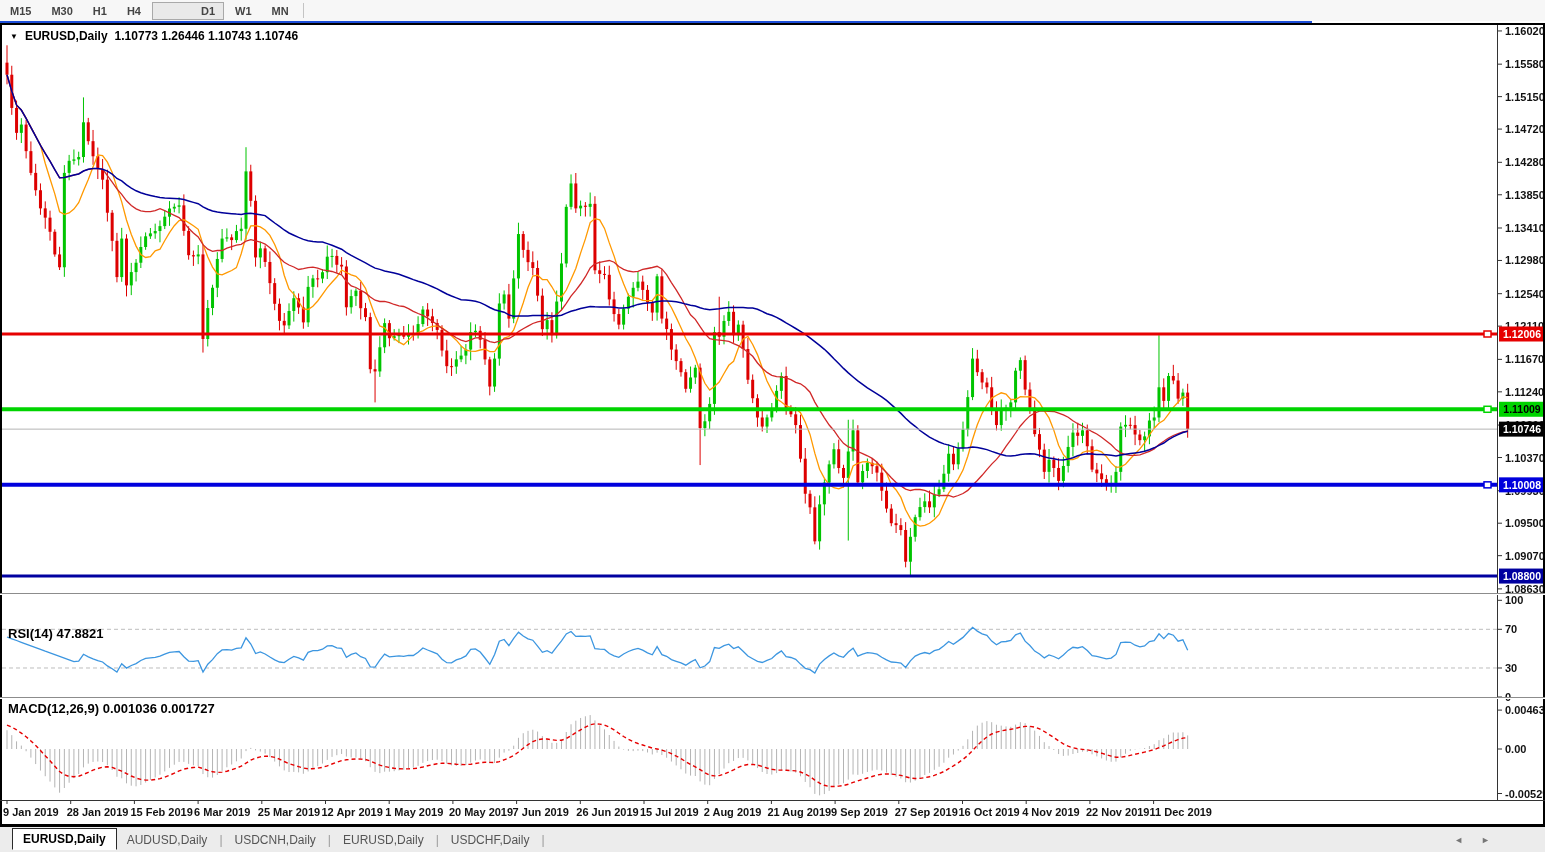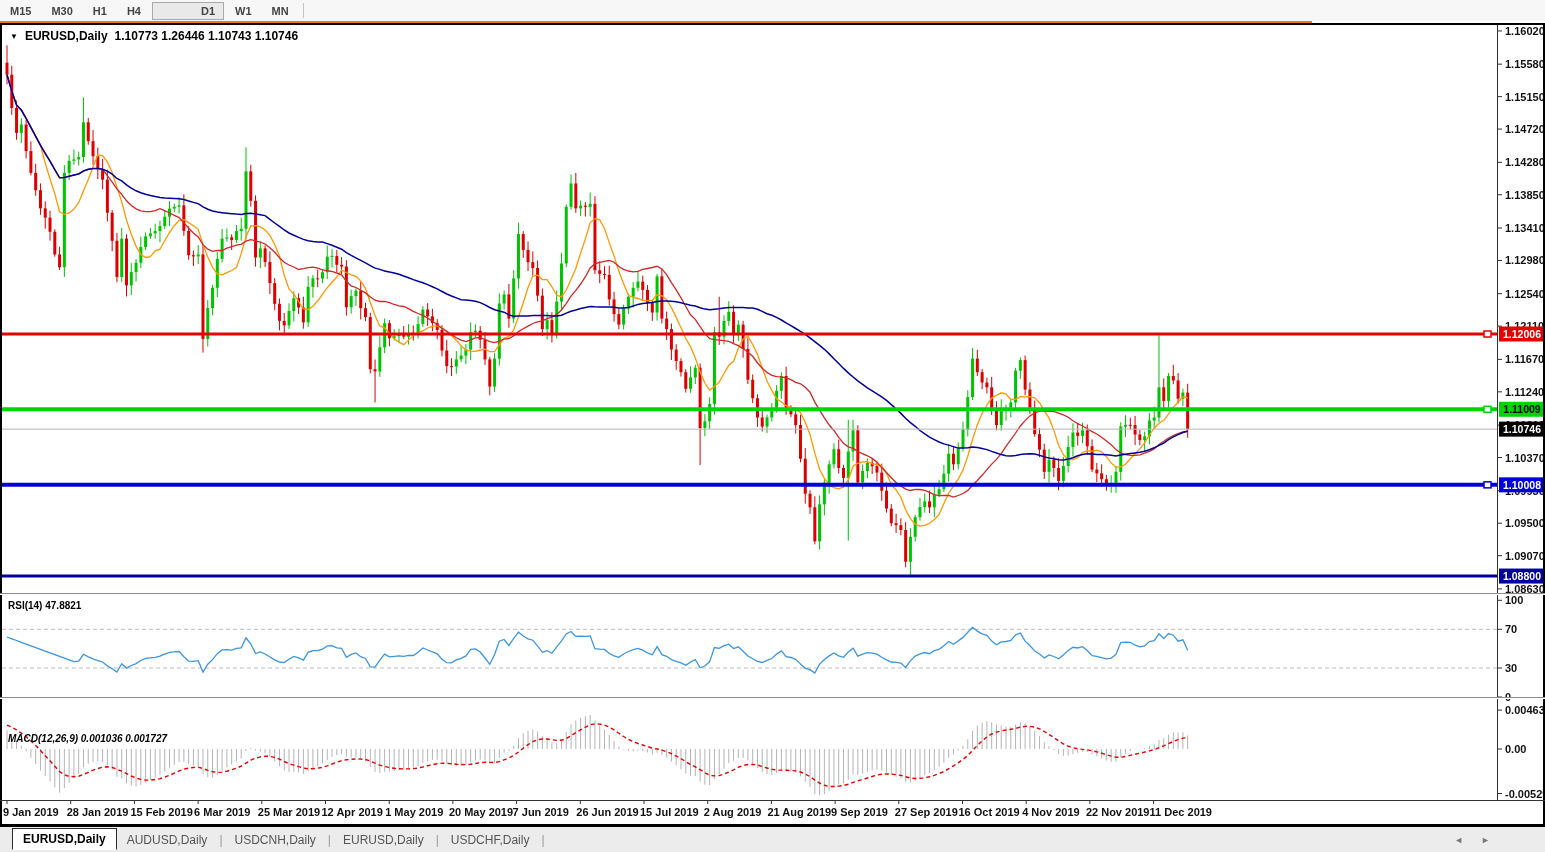--- a/index.html
+++ b/index.html
@@ -1,32 +1,32 @@
 <!DOCTYPE html>
 <html><head>
 <meta charset="utf-8">
 <style>
   html,body{margin:0;padding:0;background:#fff;width:1545px;height:852px;overflow:hidden;
     font-family:"Liberation Sans",sans-serif;-webkit-font-smoothing:none;}
-  #app{position:relative;width:1312px;height:852px;background:#f97316;}
+  #app{position:relative;width:1312px;height:852px;background:#1d4ed8;}
   
   #toolbar{position:absolute;left:0;top:0;width:1545px;height:21px;background:#f7f7f7;
     display:flex;align-items:center;font-size:11px;color:#333;}
   .tf-btn{padding:2px 8px;margin:0 1px;border:1px solid transparent;cursor:default;font-weight:bold;color:#444;}
   .tf-btn.active{background:#e9e9e9;border:1px solid #a9a9a9;padding-left:48px;}
   .tb-sep{width:1px;height:15px;background:#c4c4c4;margin:0 4px;}
   
   #chartwin{position:absolute;left:0;top:23px;width:1545px;height:804px;background:#fff;}
   #chart-svg{position:absolute;left:0;top:0;}
   #chart-title{position:absolute;left:10px;top:6px;font-size:12px;font-weight:bold;color:#000;
     display:flex;align-items:center;gap:7px;z-index:5;}
   #chart-title .tri{font-size:8px;color:#000;}
-  .panel-label{position:absolute;left:8px;font-size:10px;font-weight:bold;color:#000;z-index:5;}
+  .panel-label{position:absolute;left:8px;font-size:13px;font-weight:bold;color:#000;z-index:5;margin-top:26px;}
   #rsi-label{top:577px;}
-  #macd-label{top:710px;font-style:italic;}
+  #macd-label{top:652px;}
   
   #tabbar{position:absolute;left:0;top:827px;width:1545px;height:25px;background:#ececec;
     display:flex;align-items:center;font-size:12px;color:#555;}
   .tab{padding:3px 10px;white-space:nowrap;cursor:default;}
   .tab.active{background:#fff;border:1px solid #2a2a2a;border-bottom:1px solid #fff;font-weight:bold;color:#000;
     margin-left:12px;transform:translateY(-1px);}
   .tab-sep{color:#9a9a9a;padding:0 2px;}
   #tab-scrolls{margin-left:auto;margin-right:55px;display:flex;gap:18px;color:#777;font-size:9px;}
   #tab-scrolls span{cursor:default;}
 </style>

